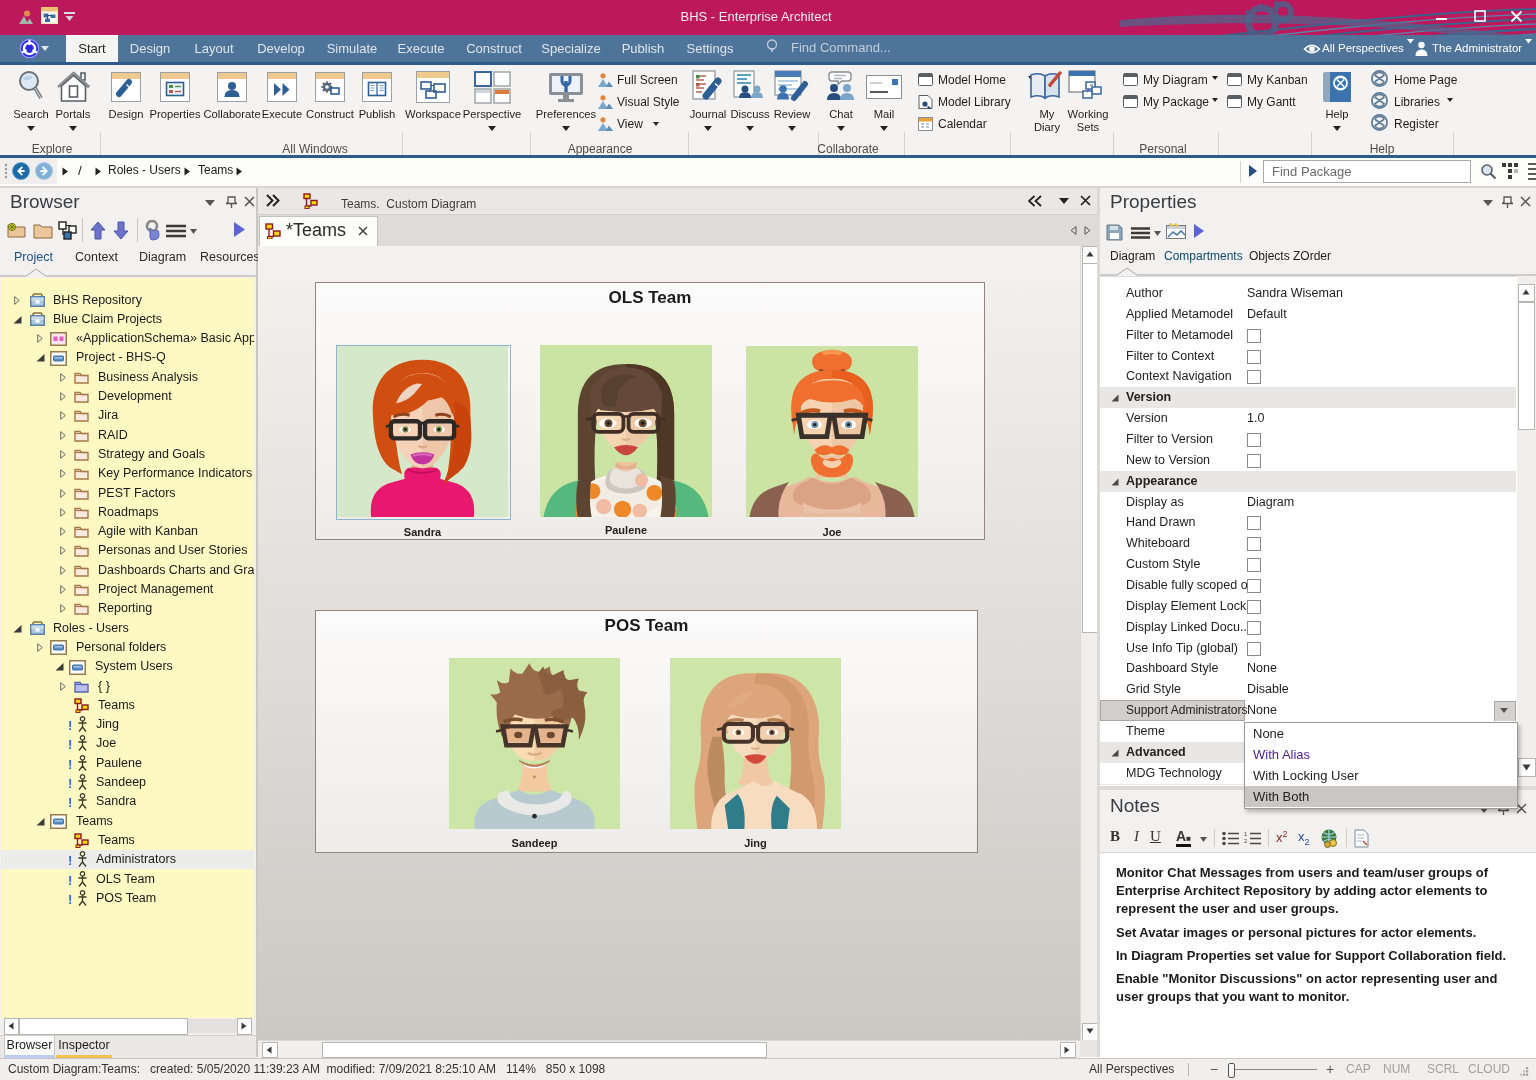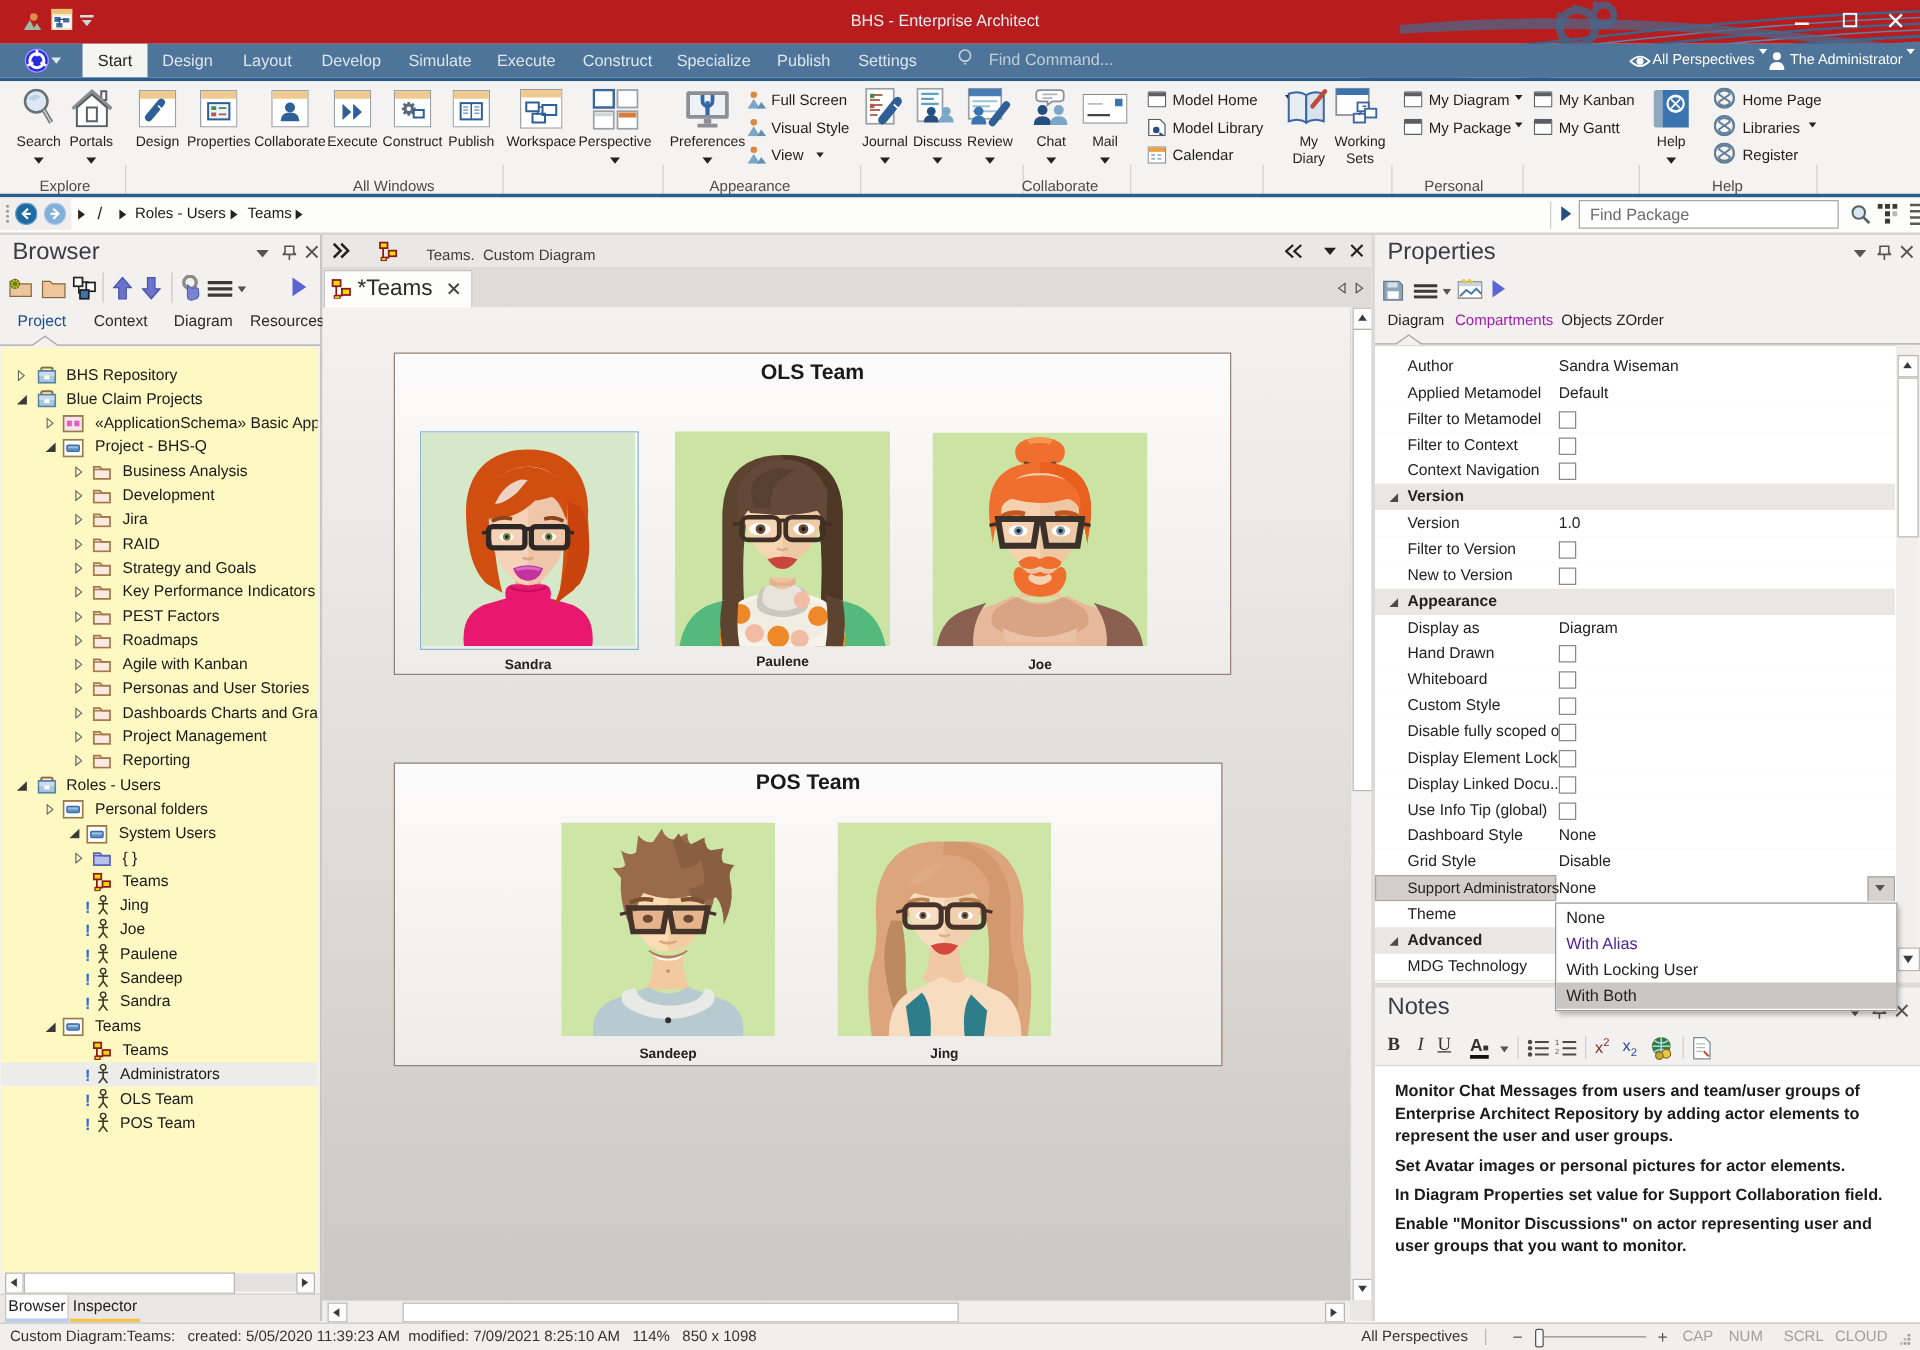--- a/index.html
+++ b/index.html
@@ -3,21 +3,21 @@
 <meta charset="utf-8">
 <style>
   html,body{margin:0;padding:0;}
   #root{position:relative;width:1536px;height:1080px;overflow:hidden;
     font-family:"Liberation Sans",sans-serif;background:#fff;
     -webkit-font-smoothing:antialiased;}
   .abs{position:absolute;}
   .ico{position:absolute;}
   svg{display:block;}
   
-  #titlebar{left:0;top:0;width:1536px;height:35px;background:#b91c1c;}
+  #titlebar{left:0;top:0;width:1536px;height:35px;background:#be185d;}
   #tabrow{left:0;top:35px;width:1536px;height:27px;background:#4e7499;}
   #tabline{left:0;top:62px;width:1536px;height:3px;background:#2d5c8c;}
   .rtab{position:absolute;top:35px;height:27px;line-height:27px;color:#dde6ee;font-size:13px;text-align:center;}
   .rtab.active{background:#f4f4f3;color:#222;}
   #ribbon{left:0;top:65px;width:1536px;height:90px;background:#f4f3f2;}
   .rsep{position:absolute;top:67px;height:86px;width:1px;background:#d4d2d0;}
   .glabel{position:absolute;top:77px;height:14px;line-height:14px;font-size:12px;color:#4c4c4c;text-align:center;}
   .rlabel{position:absolute;top:43px;height:14px;font-size:11.2px;color:#1e1e1e;text-align:center;white-space:nowrap;}
   .dna{position:absolute;width:0;height:0;border-left:4px solid transparent;border-right:4px solid transparent;border-top:5px solid #222;}
   .slabel{position:absolute;font-size:12px;color:#1e1e1e;height:22px;line-height:22px;white-space:nowrap;}
@@ -1206,21 +1206,21 @@
         <rect x="0.5" y="2.5" width="19" height="13" fill="#fff" stroke="#7a7a7a"></rect>
         <rect x="1" y="3" width="18" height="3" fill="#c8d4e0"></rect>
         <path d="M2 14 l5 -5 4 3 4 -4 4 4" fill="none" stroke="#4a7aa8" stroke-width="1.6"></path>
         <path d="M4 0.5 l3 3 M9 0.5 l3 3" stroke="#e8c84a" stroke-width="2.4"></path>
       </svg>
     <svg class="ico" style="left:93px;top:35px" width="12" height="16" viewBox="0 0 12 16">
         <path d="M1 1 L11 8 L1 15Z" fill="#5a64d4"></path>
       </svg>
 
     <div class="abs" style="left:10px;top:61px;font-size:12px;color:#222;">Diagram</div>
-    <div class="abs" style="left:64px;top:61px;font-size:12px;color:#a21caf;">Compartments</div>
+    <div class="abs" style="left:64px;top:61px;font-size:12px;color:#0c4a6e;">Compartments</div>
     <div class="abs" style="left:149px;top:61px;font-size:12px;color:#222;">Objects ZOrder</div>
     <svg class="ico" style="left:0;top:79px" width="436" height="9" viewBox="0 0 436 9">
         <path d="M0 8 H17 L27 1 L37 8 H436" fill="none" stroke="#a8a6a4"></path>
       </svg>
 
     <div class="abs" style="left:0;top:88px;width:417px;height:510px;background:#fff;border-top:1px solid #e0deDC;">
     </div>
     <div id="pgrid" class="abs" style="left:0;top:0;width:417px;height:605px;">
       <div class="prow" style="top:95.0px;">
           <div class="lab">Author</div>

